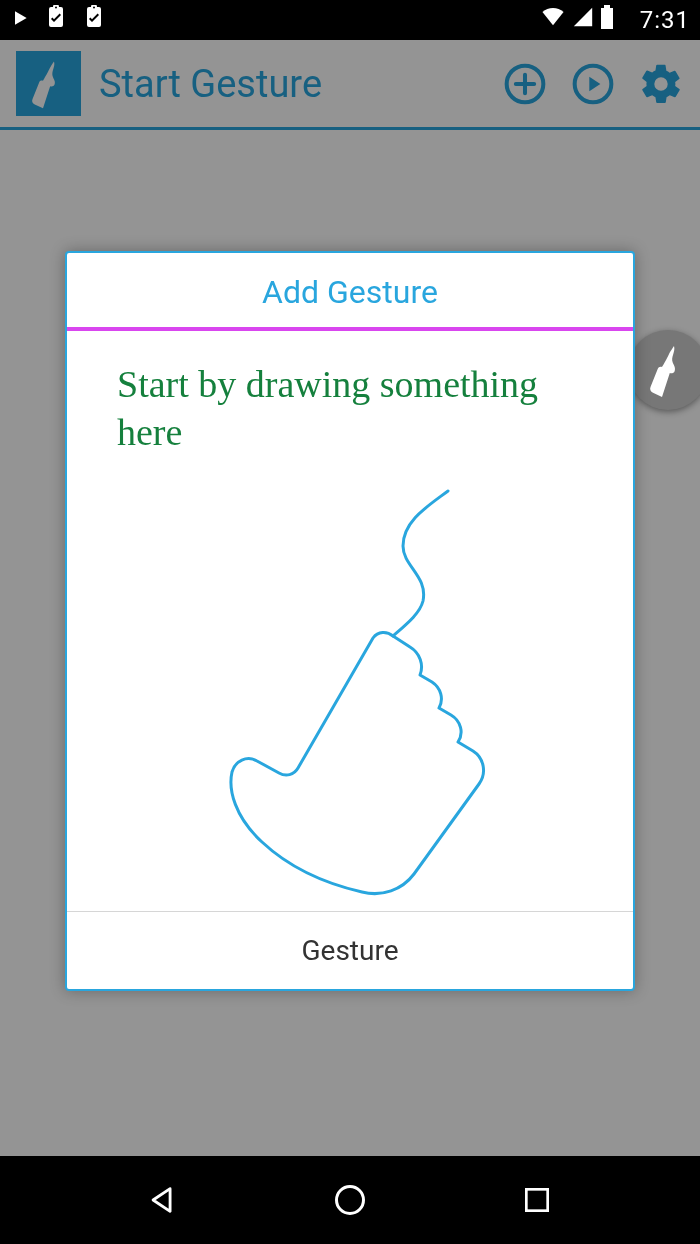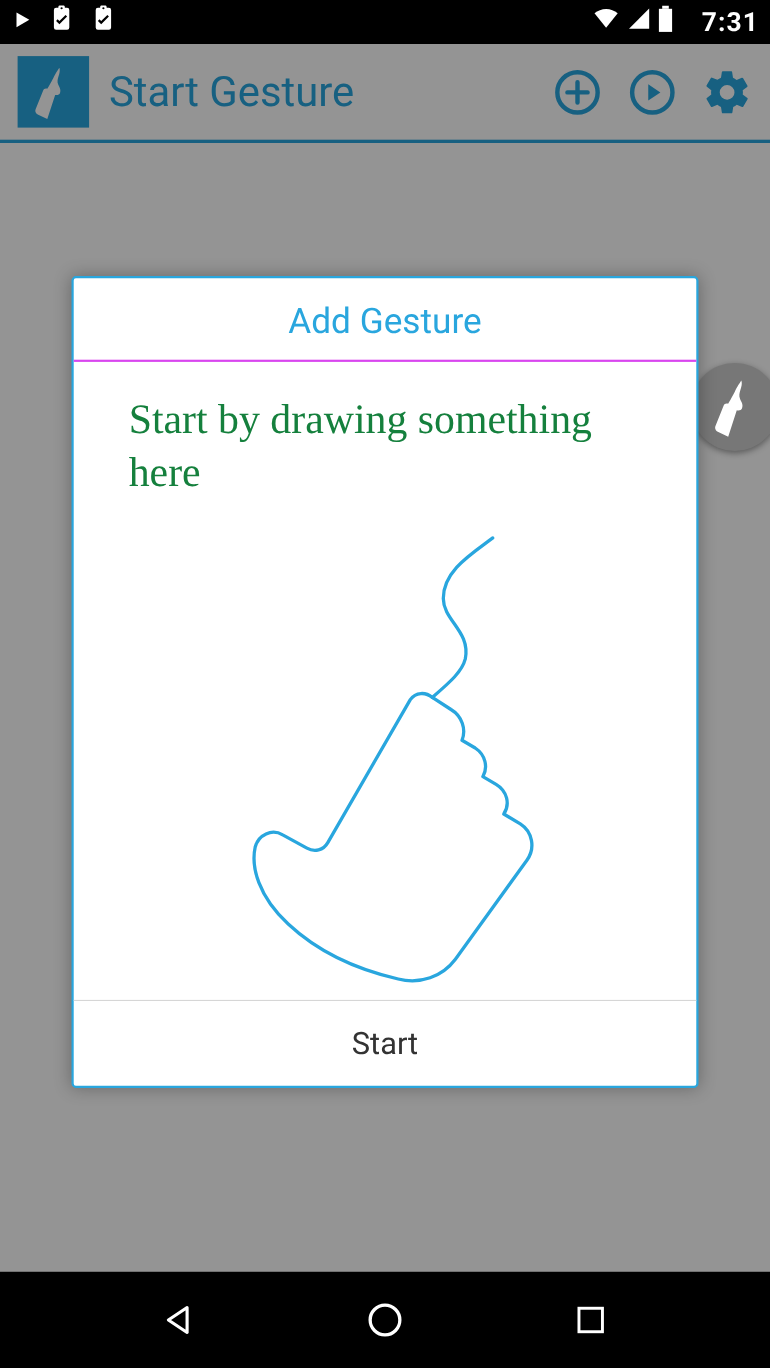--- a/index.html
+++ b/index.html
@@ -12,21 +12,21 @@
     background: #000;
     color: #fff;
     display: flex;
     align-items: center;
     justify-content: space-between;
     padding: 0 10px;
     font-size: 24px;
   }
   .status-left { display: flex; align-items: center; gap: 14px; }
   .status-right { display: flex; align-items: center; gap: 6px; }
-  .status-right .time { font-size: 24px; letter-spacing: 1px; margin-left: 20px; font-weight: bold;}
+  .status-right .time { font-size: 24px; letter-spacing: 1px; margin-left: 20px;}
 
   
   .app-header {
     height: 90px;
     display: flex;
     align-items: center;
     padding: 0 16px;
     border-bottom: 3px solid #29a6de;
     background: #fff;
   }
@@ -83,21 +83,21 @@
     z-index: 10;
     display: flex;
     flex-direction: column;
     box-shadow: 0 0 15px rgba(0,0,0,0.3);
   }
   .dialog-title {
     text-align: center;
     color: #29a6de;
     font-size: 32px;
     padding: 20px 0 16px;
-    border-bottom: 2px solid #d946ef;
+    border-bottom: 4px solid #d946ef;
     font-weight: 400;
   }
   .dialog-body {
     height: 580px;
     position: relative;
     padding: 30px 30px 0;
   }
   .hint-text {
     color: #15803d;
     font-family: "Segoe Script", "Brush Script MT", cursive;
@@ -234,21 +234,21 @@
              l -15 -9
              c 6 -9 3 -21 -7 -27
              l -12 -7
              c 5 -9 2 -20 -7 -26
              l -12 -7
              c 4 -10 0 -22 -10 -28
              z"></path>
       </svg>
     </div>
   </div>
-  <div class="dialog-footer">Start</div>
+  <div class="dialog-footer">Gesture</div>
 </div>
 
 <div class="nav-bar">
   <span class="nav-btn">
     <svg width="34" height="34" viewBox="0 0 24 24">
         <path fill="none" stroke="#fff" stroke-width="2" stroke-linejoin="round" d="M17 4 5 12l12 8z"></path>
       </svg>
   </span>
   <span class="nav-btn">
     <svg width="36" height="36" viewBox="0 0 24 24">

